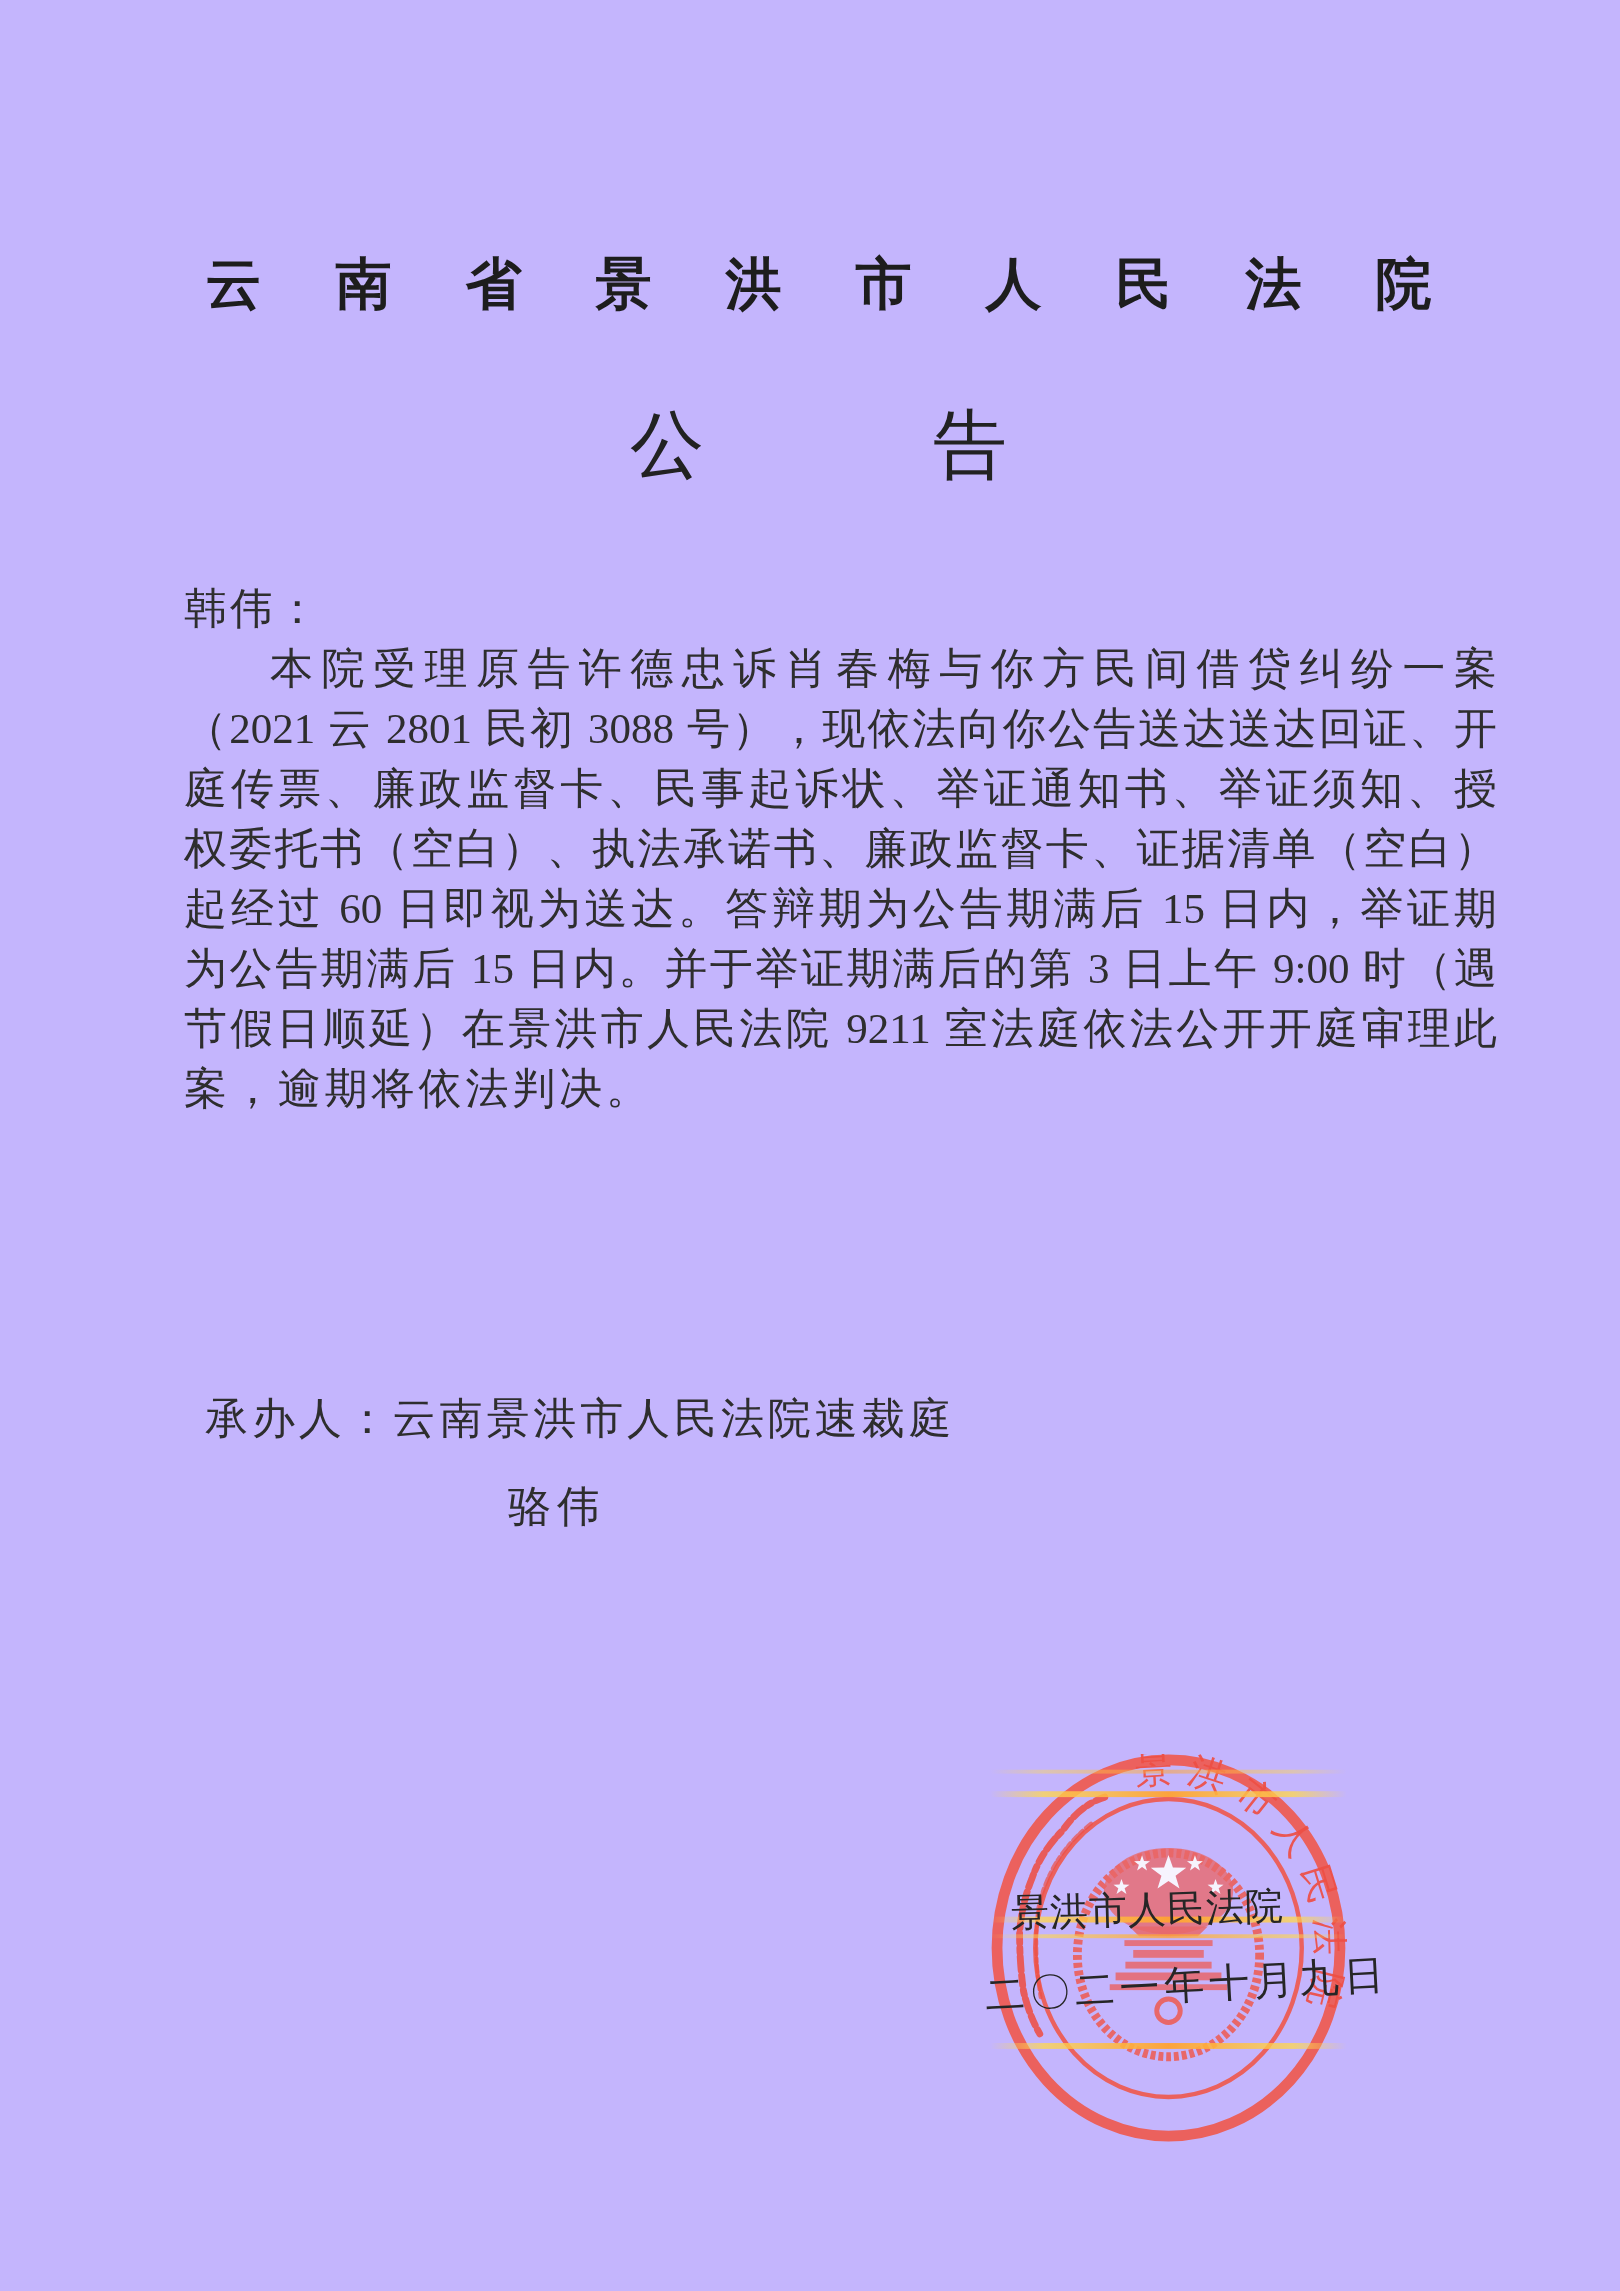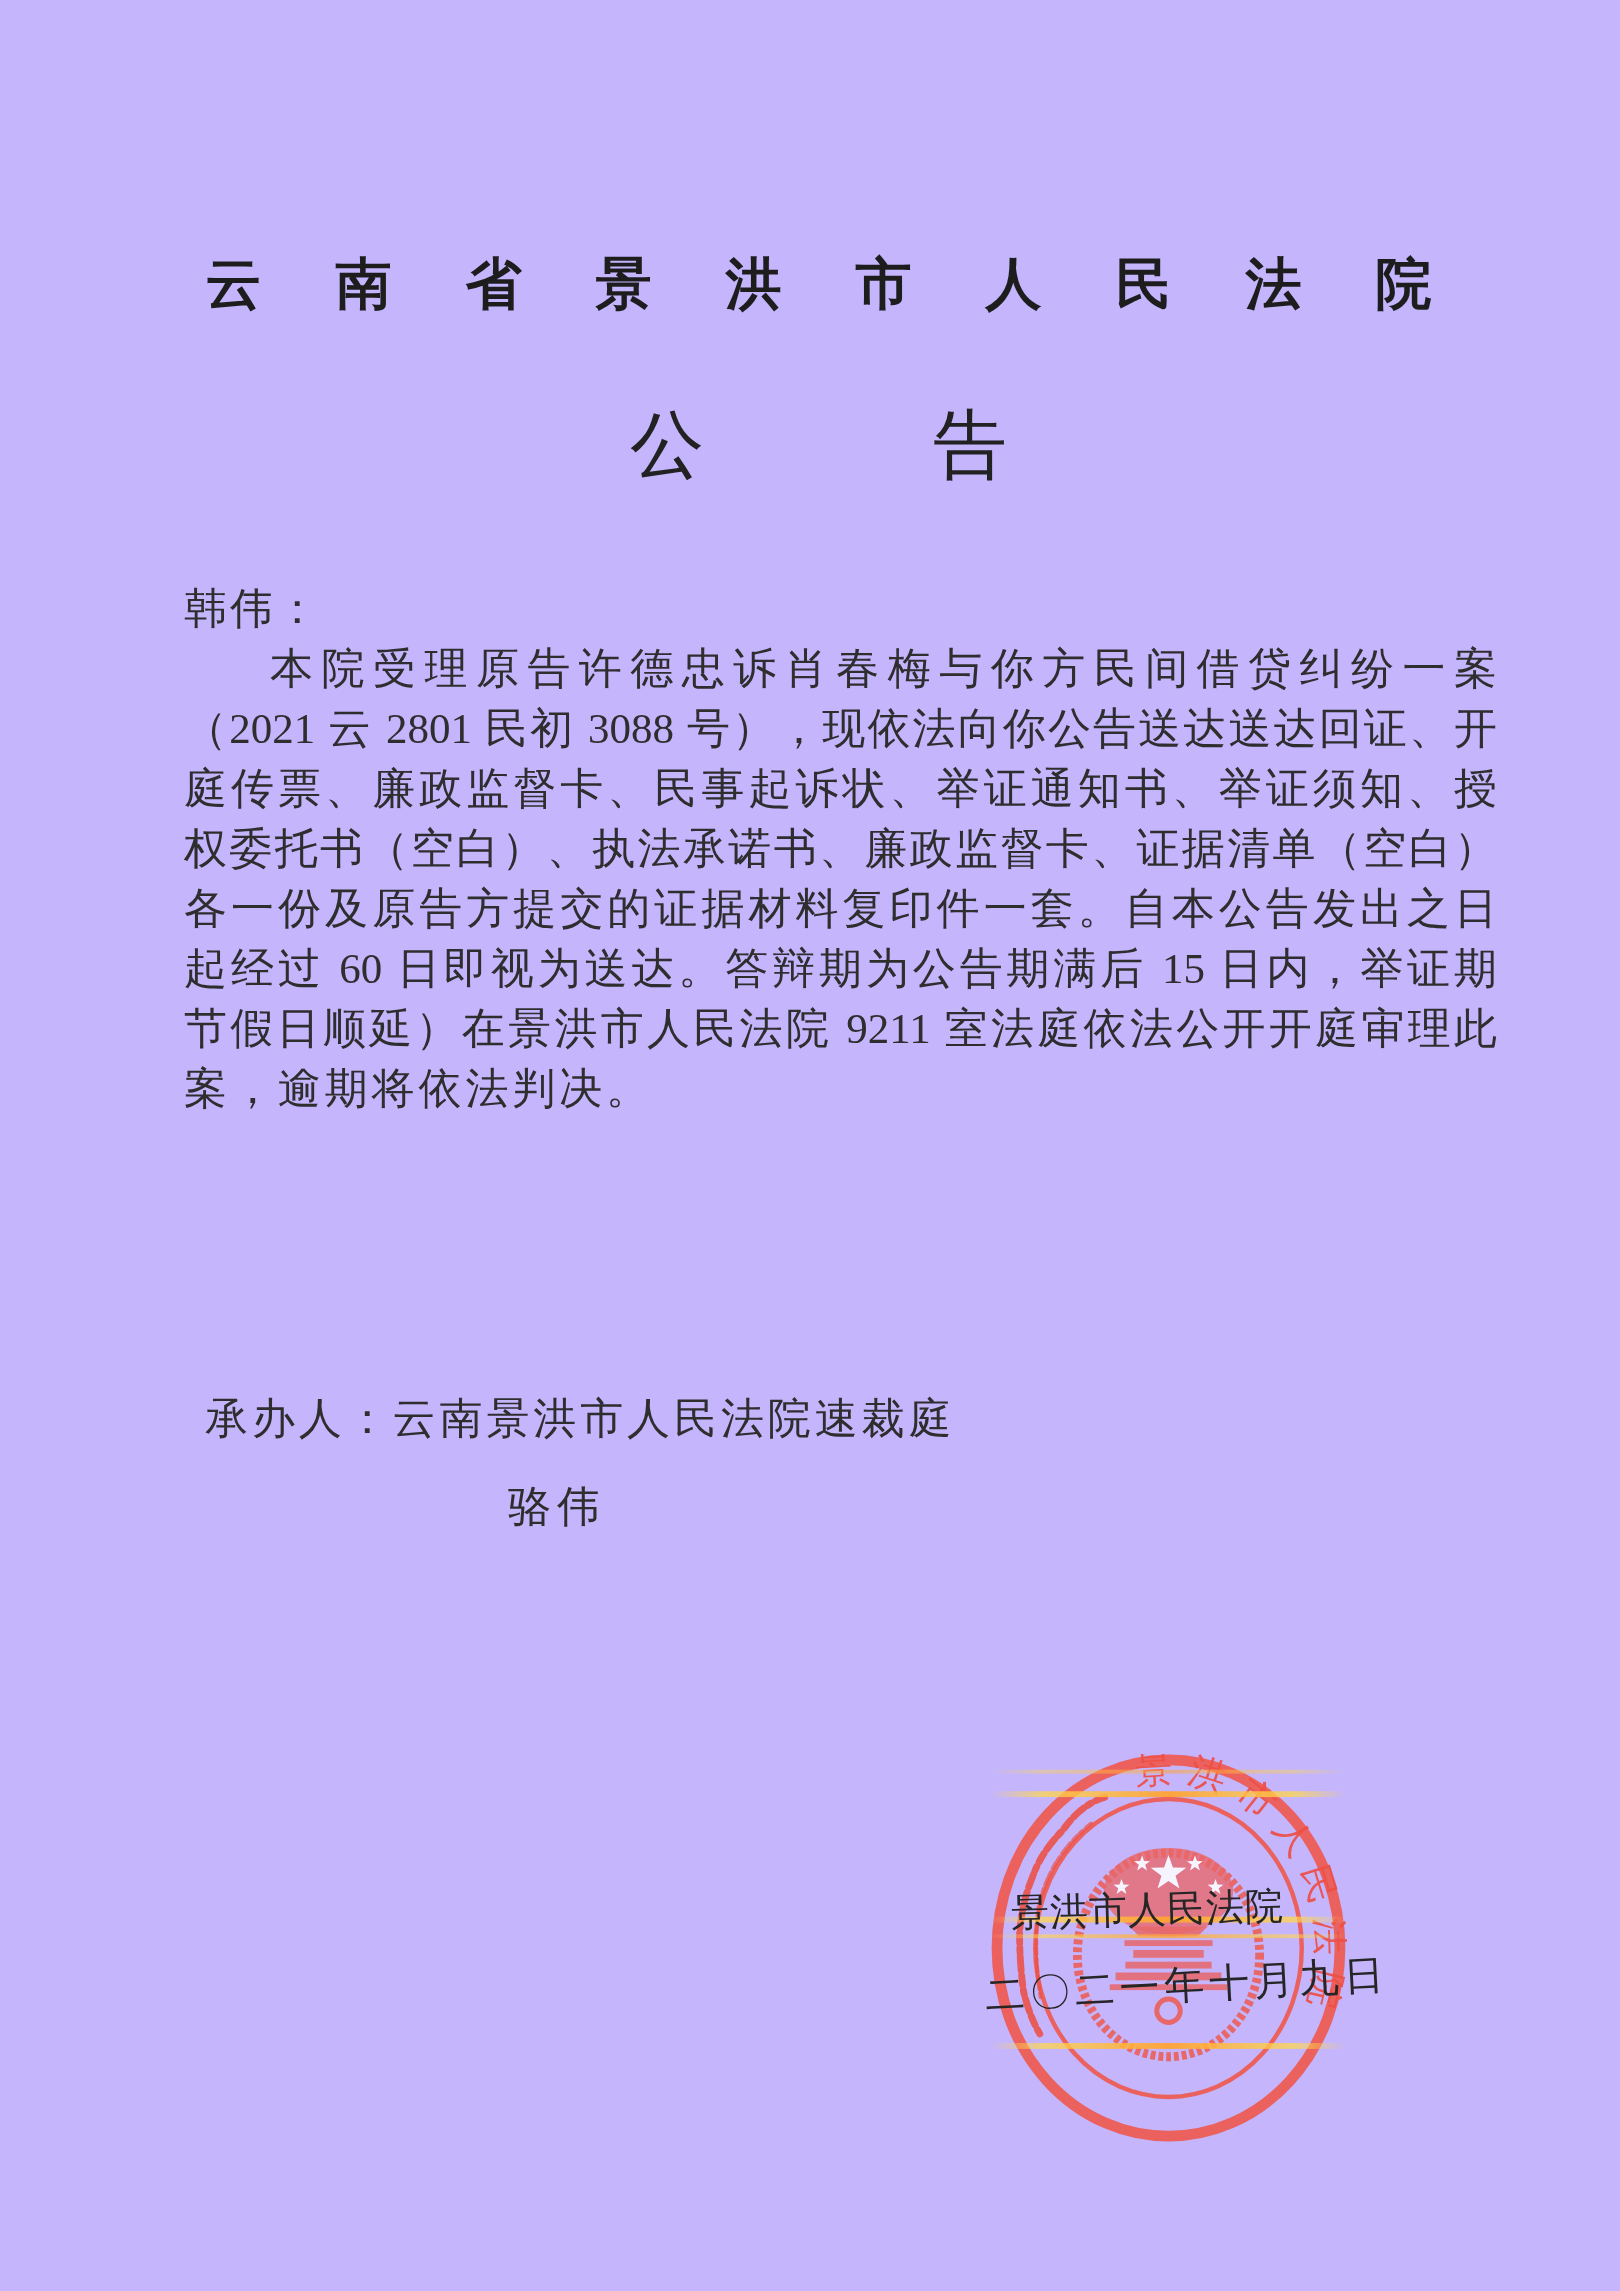--- a/index.html
+++ b/index.html
@@ -104,22 +104,22 @@
     <span>告</span>
   </div>
 
   <div class="recipient">韩伟：</div>
 
   <div class="body-block">
     <div class="body-line first">本院受理原告许德忠诉肖春梅与你方民间借贷纠纷一案</div>
     <div class="body-line">（2021 云 2801 民初 3088 号），现依法向你公告送达送达回证、开</div>
     <div class="body-line">庭传票、廉政监督卡、民事起诉状、举证通知书、举证须知、授</div>
     <div class="body-line">权委托书（空白）、执法承诺书、廉政监督卡、证据清单（空白）</div>
-    <div class="body-line">各一份及原告方提交的证据材料复印件一套。自本公告发出之日</div>
     <div class="body-line">起经过 60 日即视为送达。答辩期为公告期满后 15 日内，举证期</div>
+    <div class="body-line">为公告期满后 15 日内。并于举证期满后的第 3 日上午 9:00 时（遇</div>
     <div class="body-line">节假日顺延）在景洪市人民法院 9211 室法庭依法公开开庭审理此</div>
     <div class="body-line last">案，逾期将依法判决。</div>
   </div>
 
   <div class="handler-line">承办人：云南景洪市人民法院速裁庭</div>
   <div class="handler-name">骆伟</div>
 
   <div class="seal">
     <svg width="357" height="388" viewBox="0 0 364 396" xmlns="http://www.w3.org/2000/svg">
       <defs>

